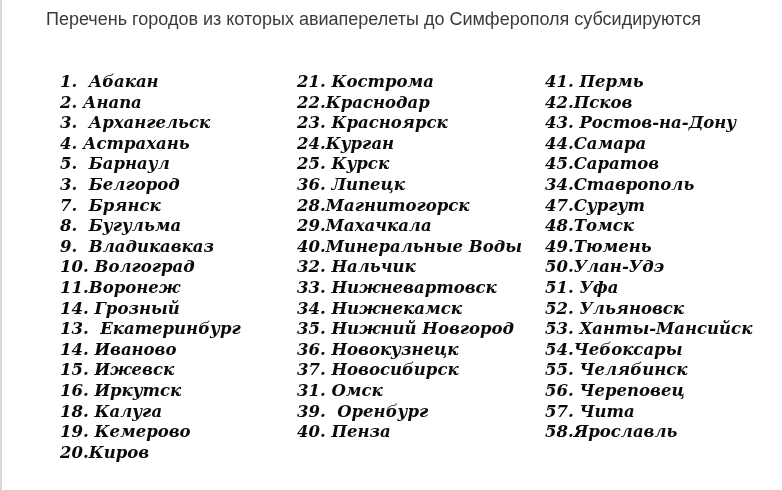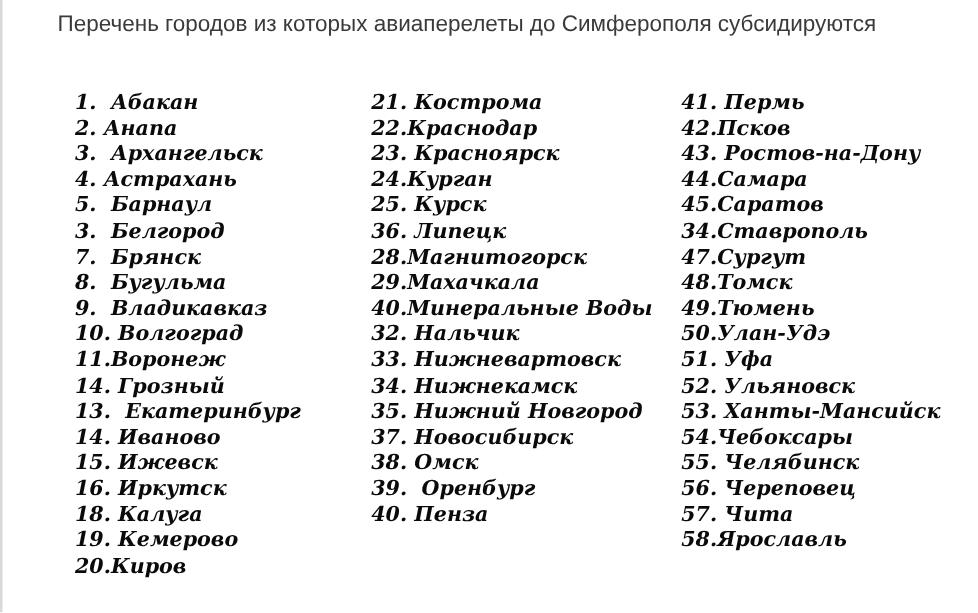--- a/index.html
+++ b/index.html
@@ -85,22 +85,23 @@
         <div class="list-item">24.Курган</div>
         <div class="list-item">25. Курск</div>
         <div class="list-item">36. Липецк</div>
         <div class="list-item">28.Магнитогорск</div>
         <div class="list-item">29.Махачкала</div>
         <div class="list-item">40.Минеральные Воды</div>
         <div class="list-item">32. Нальчик</div>
         <div class="list-item">33. Нижневартовск</div>
         <div class="list-item">34. Нижнекамск</div>
         <div class="list-item">35. Нижний Новгород</div>
+        <div class="list-item">36. Новокузнецк</div>
         <div class="list-item">37. Новосибирск</div>
-        <div class="list-item">38. Омск</div>
+        <div class="list-item">31. Омск</div>
         <div class="list-item">39.  Оренбург</div>
         <div class="list-item">40. Пенза</div>
       </div>
     <div class="col col-3">
         <div class="list-item">41. Пермь</div>
         <div class="list-item">42.Псков</div>
         <div class="list-item">43. Ростов-на-Дону</div>
         <div class="list-item">44.Самара</div>
         <div class="list-item">45.Саратов</div>
         <div class="list-item">34.Ставрополь</div>

